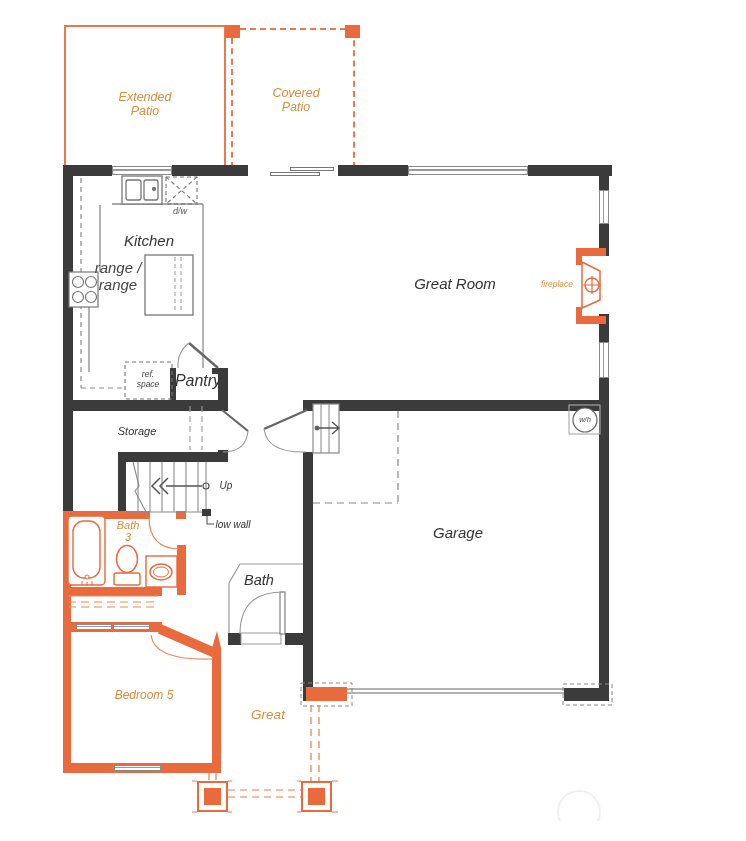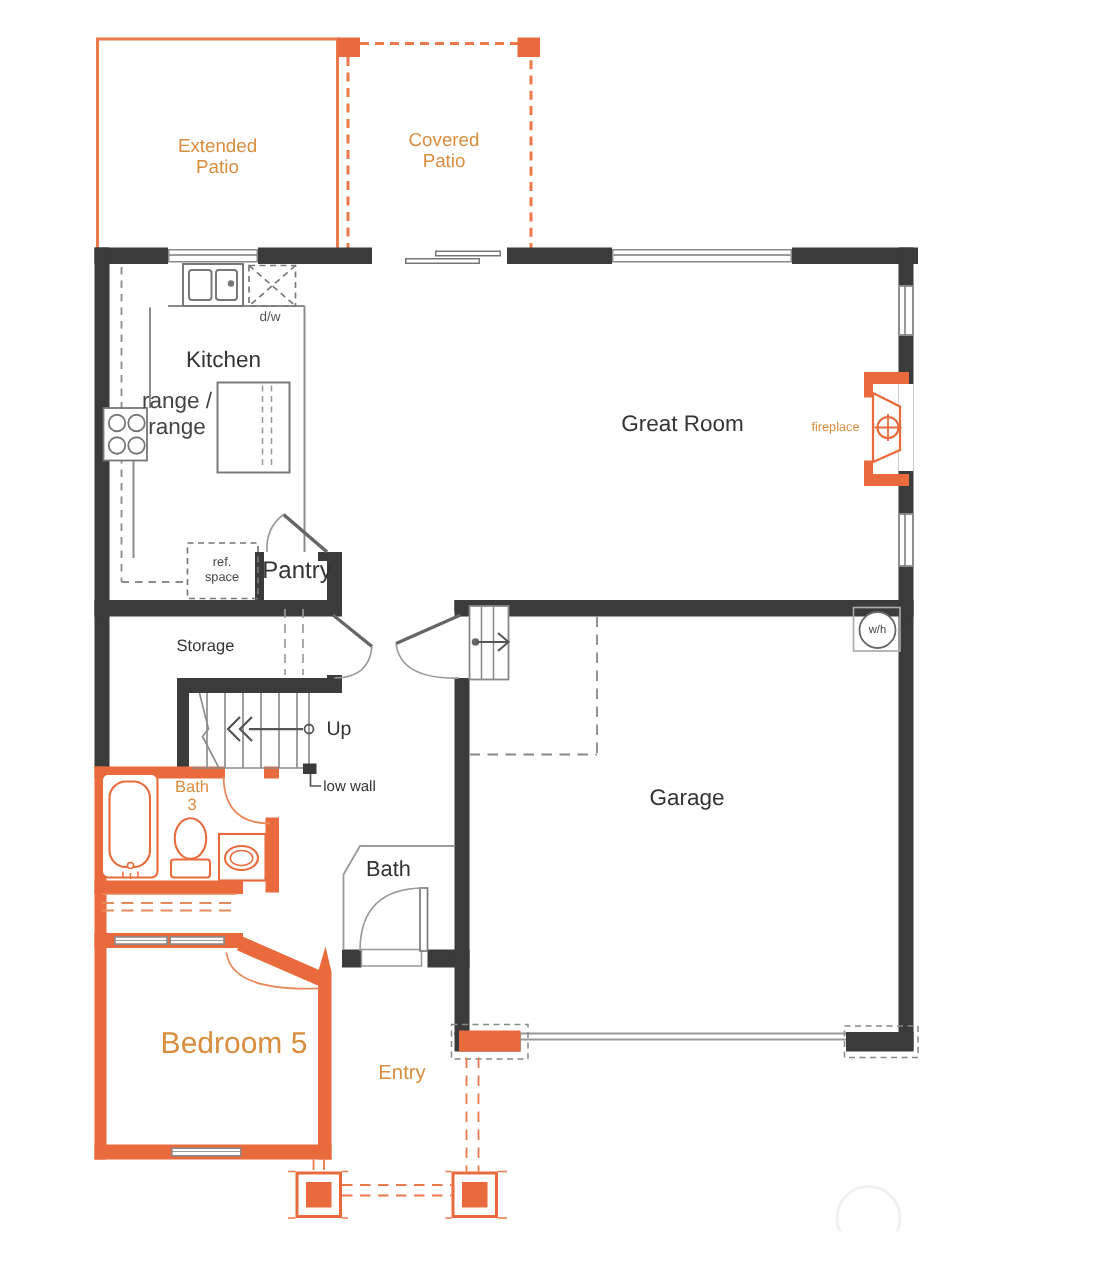--- a/index.html
+++ b/index.html
@@ -1,21 +1,21 @@
 <!DOCTYPE html>
 <html style="--wall: #3B3B3B; --orange: #E96A3C; --label_orange: #D98D3E; --line: #8C8C8C; --lightline: #AFAFAF; --text: #333333;"><head>
 <meta charset="utf-8">
 <style>
   :root{
     --wall:#3B3B3B; --orange:#E96A3C; --label_orange:#D98D3E;
     --line:#8C8C8C; --lightline:#AFAFAF; --text:#333333;
   }
   html,body{margin:0;padding:0;background:#ffffff;}
   .plan{position:relative;width:746px;height:821px;background:#fff;overflow:hidden;
-        font-family:"Liberation Sans","DejaVu Sans",sans-serif;}
+        font-family:"Liberation Sans","DejaVu Sans",sans-serif;font-style:italic;}
   .abs{position:absolute;}
   .w{position:absolute;background:var(--wall);}
   .ow{position:absolute;background:var(--orange);}
   .winh{position:absolute;background:linear-gradient(to bottom,#fff 34%,#9a9a9a 34%,#9a9a9a 52%,#fff 52%);
         border:1px solid #8a8a8a;box-sizing:border-box;}
   .winv{position:absolute;background:linear-gradient(to right,#fff 34%,#9a9a9a 34%,#9a9a9a 52%,#fff 52%);
         border:1px solid #8a8a8a;box-sizing:border-box;}
   .bar{position:absolute;background:#fff;border:1px solid #777;box-sizing:border-box;}
   .lbl{position:absolute;transform:translate(-50%,-50%);text-align:center;line-height:1.12;
        color:var(--text);white-space:nowrap;}
@@ -245,24 +245,24 @@
   <div class="lbl" style="left:118px;top:277px;font-size:15px;color:#444;">
     <span>range /</span><br><span>range</span>
   </div>
   <div class="lbl" style="left:148px;top:380px;font-size:8.5px;color:#444;">
     <span>ref.</span><br><span>space</span>
   </div>
   <div class="lbl" style="left:198px;top:381px;font-size:16px;">Pantry</div>
   <div class="lbl" style="left:455px;top:284px;font-size:15px;">Great Room</div>
   <div class="lbl olbl" style="left:557px;top:285px;font-size:8.5px;">fireplace</div>
   <div class="lbl" style="left:137px;top:431px;font-size:11px;">Storage</div>
-  <div class="lbl" style="left:226px;top:486px;font-size:13px;">Up</div>
+  <div class="lbl" style="left:226px;top:486px;font-size:10px;">Up</div>
   <div class="lbl" style="left:233px;top:525px;font-size:10px;">low wall</div>
   <div class="lbl olbl" style="left:128px;top:531px;font-size:11px;">
     <span>Bath</span><br><span>3</span>
   </div>
   <div class="lbl" style="left:259px;top:580px;font-size:14.5px;">Bath</div>
   <div class="lbl" style="left:458px;top:533px;font-size:15px;">Garage</div>
   <div class="lbl" style="left:585px;top:420px;font-size:7.5px;color:#444;">w/h</div>
-  <div class="lbl olbl" style="left:156px;top:696px;font-size:20px;">Bedroom 5</div>
-  <div class="lbl olbl" style="left:268px;top:715px;font-size:13.5px;">Entry</div>
+  <div class="lbl olbl" style="left:144px;top:696px;font-size:12px;">Bedroom 5</div>
+  <div class="lbl olbl" style="left:268px;top:715px;font-size:13.5px;">Great</div>
 
 </div>
 
 </body></html>

